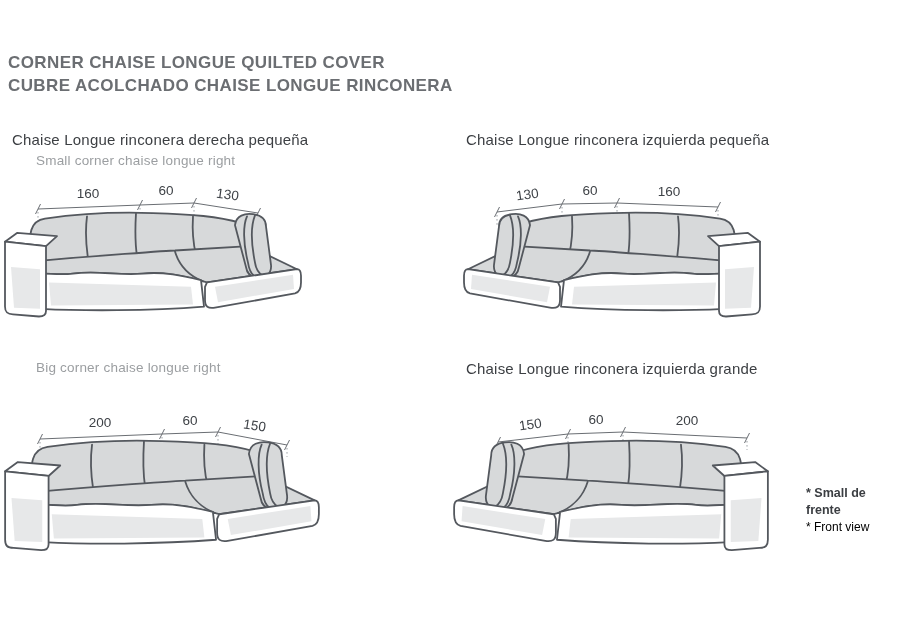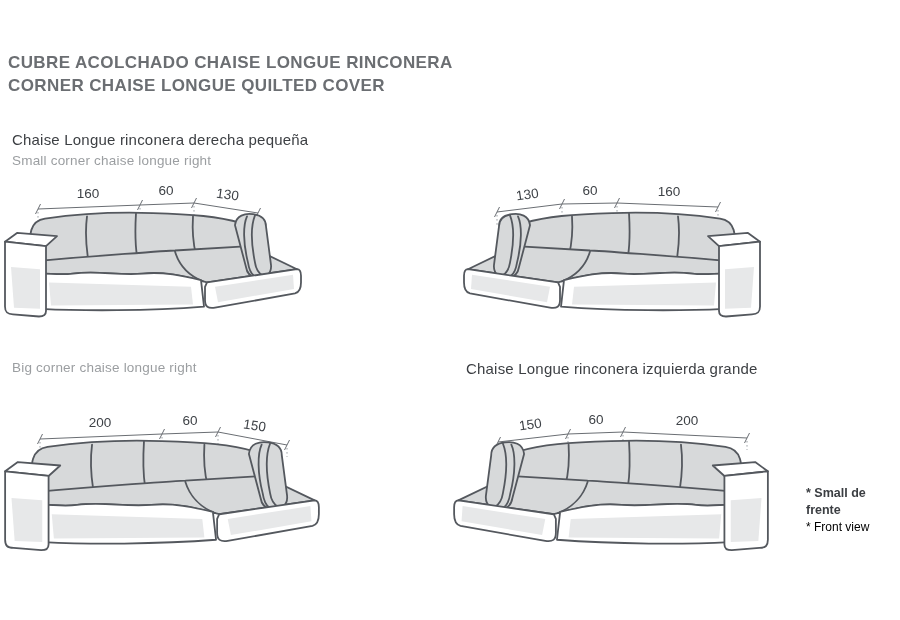--- a/index.html
+++ b/index.html
@@ -11,21 +11,21 @@
   .page-title{
     position:absolute;left:8px;top:51px;
     font-size:17px;font-weight:600;letter-spacing:.4px;
     color:#6b6e72;line-height:23px;
   }
   .variant-heading{position:absolute;}
   .variant-heading .vt{
     font-size:15px;color:#3c3f43;line-height:22px;letter-spacing:.2px;
   }
   .variant-heading .vs{
-    font-size:13.5px;color:#9b9ea1;margin-top:2px;letter-spacing:.2px;
+    font-size:13.5px;color:#9b9ea1;margin-top:2px;letter-spacing:.2px;margin-left:24px;
   }
   .pos-tl{left:12px;top:129px;}
   .pos-tr{left:466px;top:129px;}
   .pos-bl{left:12px;top:358px;}
   .pos-br{left:466px;top:358px;}
 
   svg.diagram{position:absolute;display:block;}
   .svg-tl{left:0px;top:182px;}
   .svg-tr{left:452px;top:182px;}
   .svg-bl{left:0px;top:412px;}
@@ -71,29 +71,30 @@
       <path class="panel" stroke="none" d="M46,64 L188,68 L190,84 L48,85 Z"></path>
 
       <path class="white" vector-effect="non-scaling-stroke" d="M2,27 L14,19 L54,22 L43,31 Z"></path>
       <path class="white" vector-effect="non-scaling-stroke" d="M2,27 L43,31 L43,90 C43,94 40,95 36,95 L10,93 C4,93 2,91 2,86 Z"></path>
       <path class="panel" stroke="none" d="M8,50 L37,52 L37,88 L11,87 Z"></path>
     </g>
   </defs>
 </svg>
 
 <div class="page-title">
+  <div>CORNER CHAISE LONGUE QUILTED COVER</div>
   <div>CUBRE ACOLCHADO CHAISE LONGUE RINCONERA</div>
-  <div>CORNER CHAISE LONGUE QUILTED COVER</div>
 </div>
 
 <div class="variant-heading pos-tl">
   <div class="vt">Chaise Longue rinconera derecha pequeña</div>
   <div class="vs">Small corner chaise longue right</div>
 </div>
 <div class="variant-heading pos-tr">
+  <div class="vt">Chaise Longue rinconera izquierda pequeña</div>
 </div>
 <div class="variant-heading pos-bl">
   <div class="vs">Big corner chaise longue right</div>
 </div>
 <div class="variant-heading pos-br">
   <div class="vt">Chaise Longue rinconera izquierda grande</div>
 </div>
 
 <svg class="diagram svg-tl" width="330" height="150" viewBox="0 0 330 150">
   <g>

